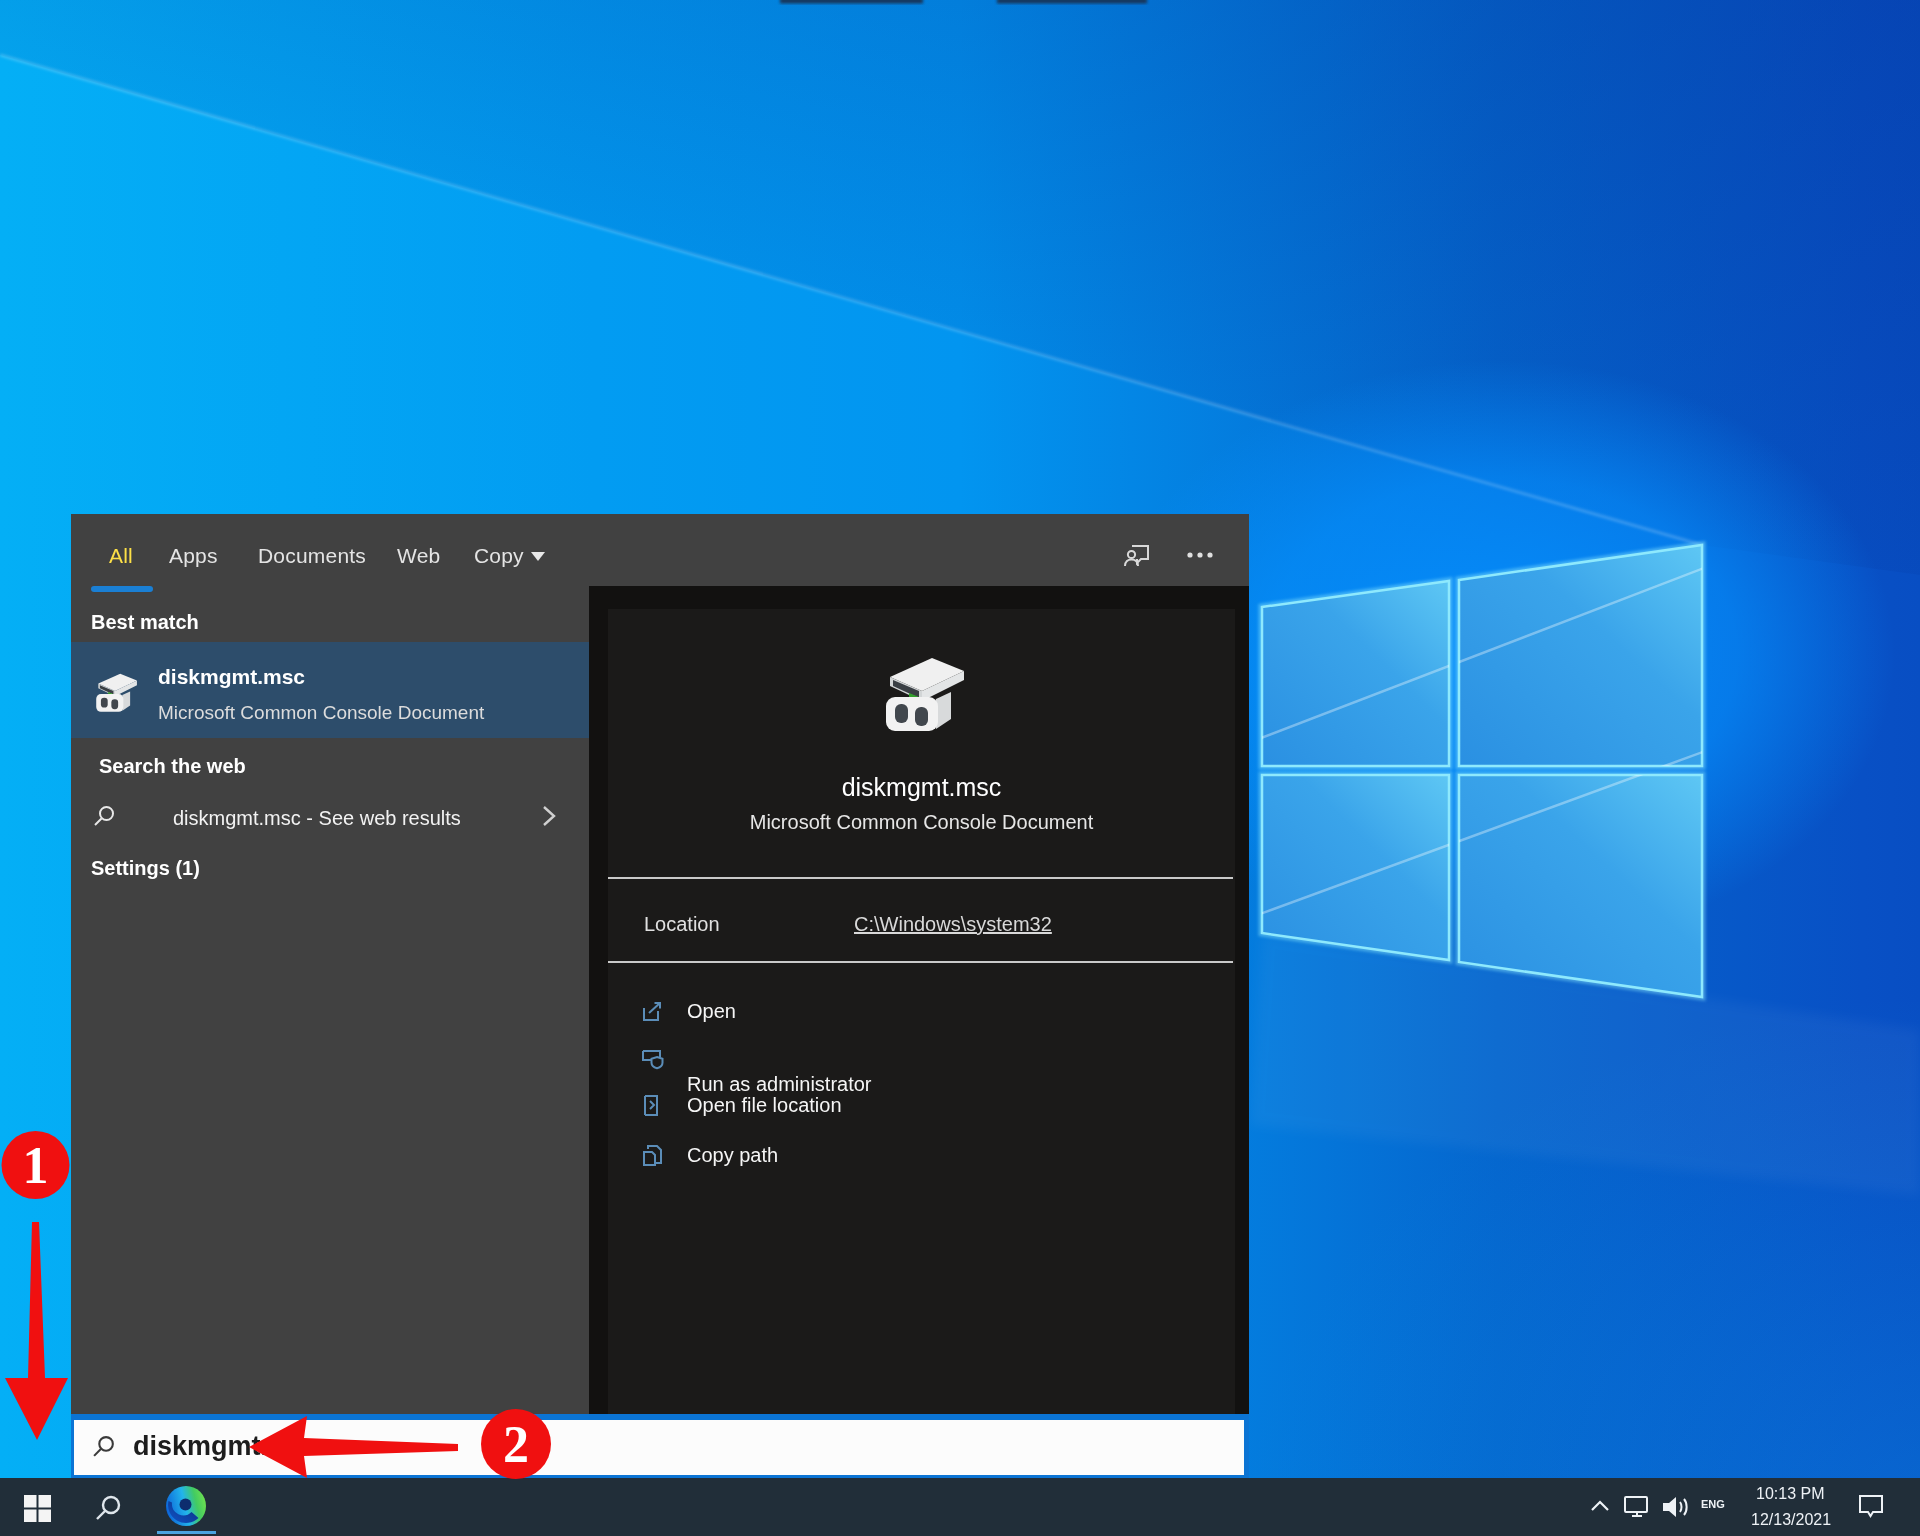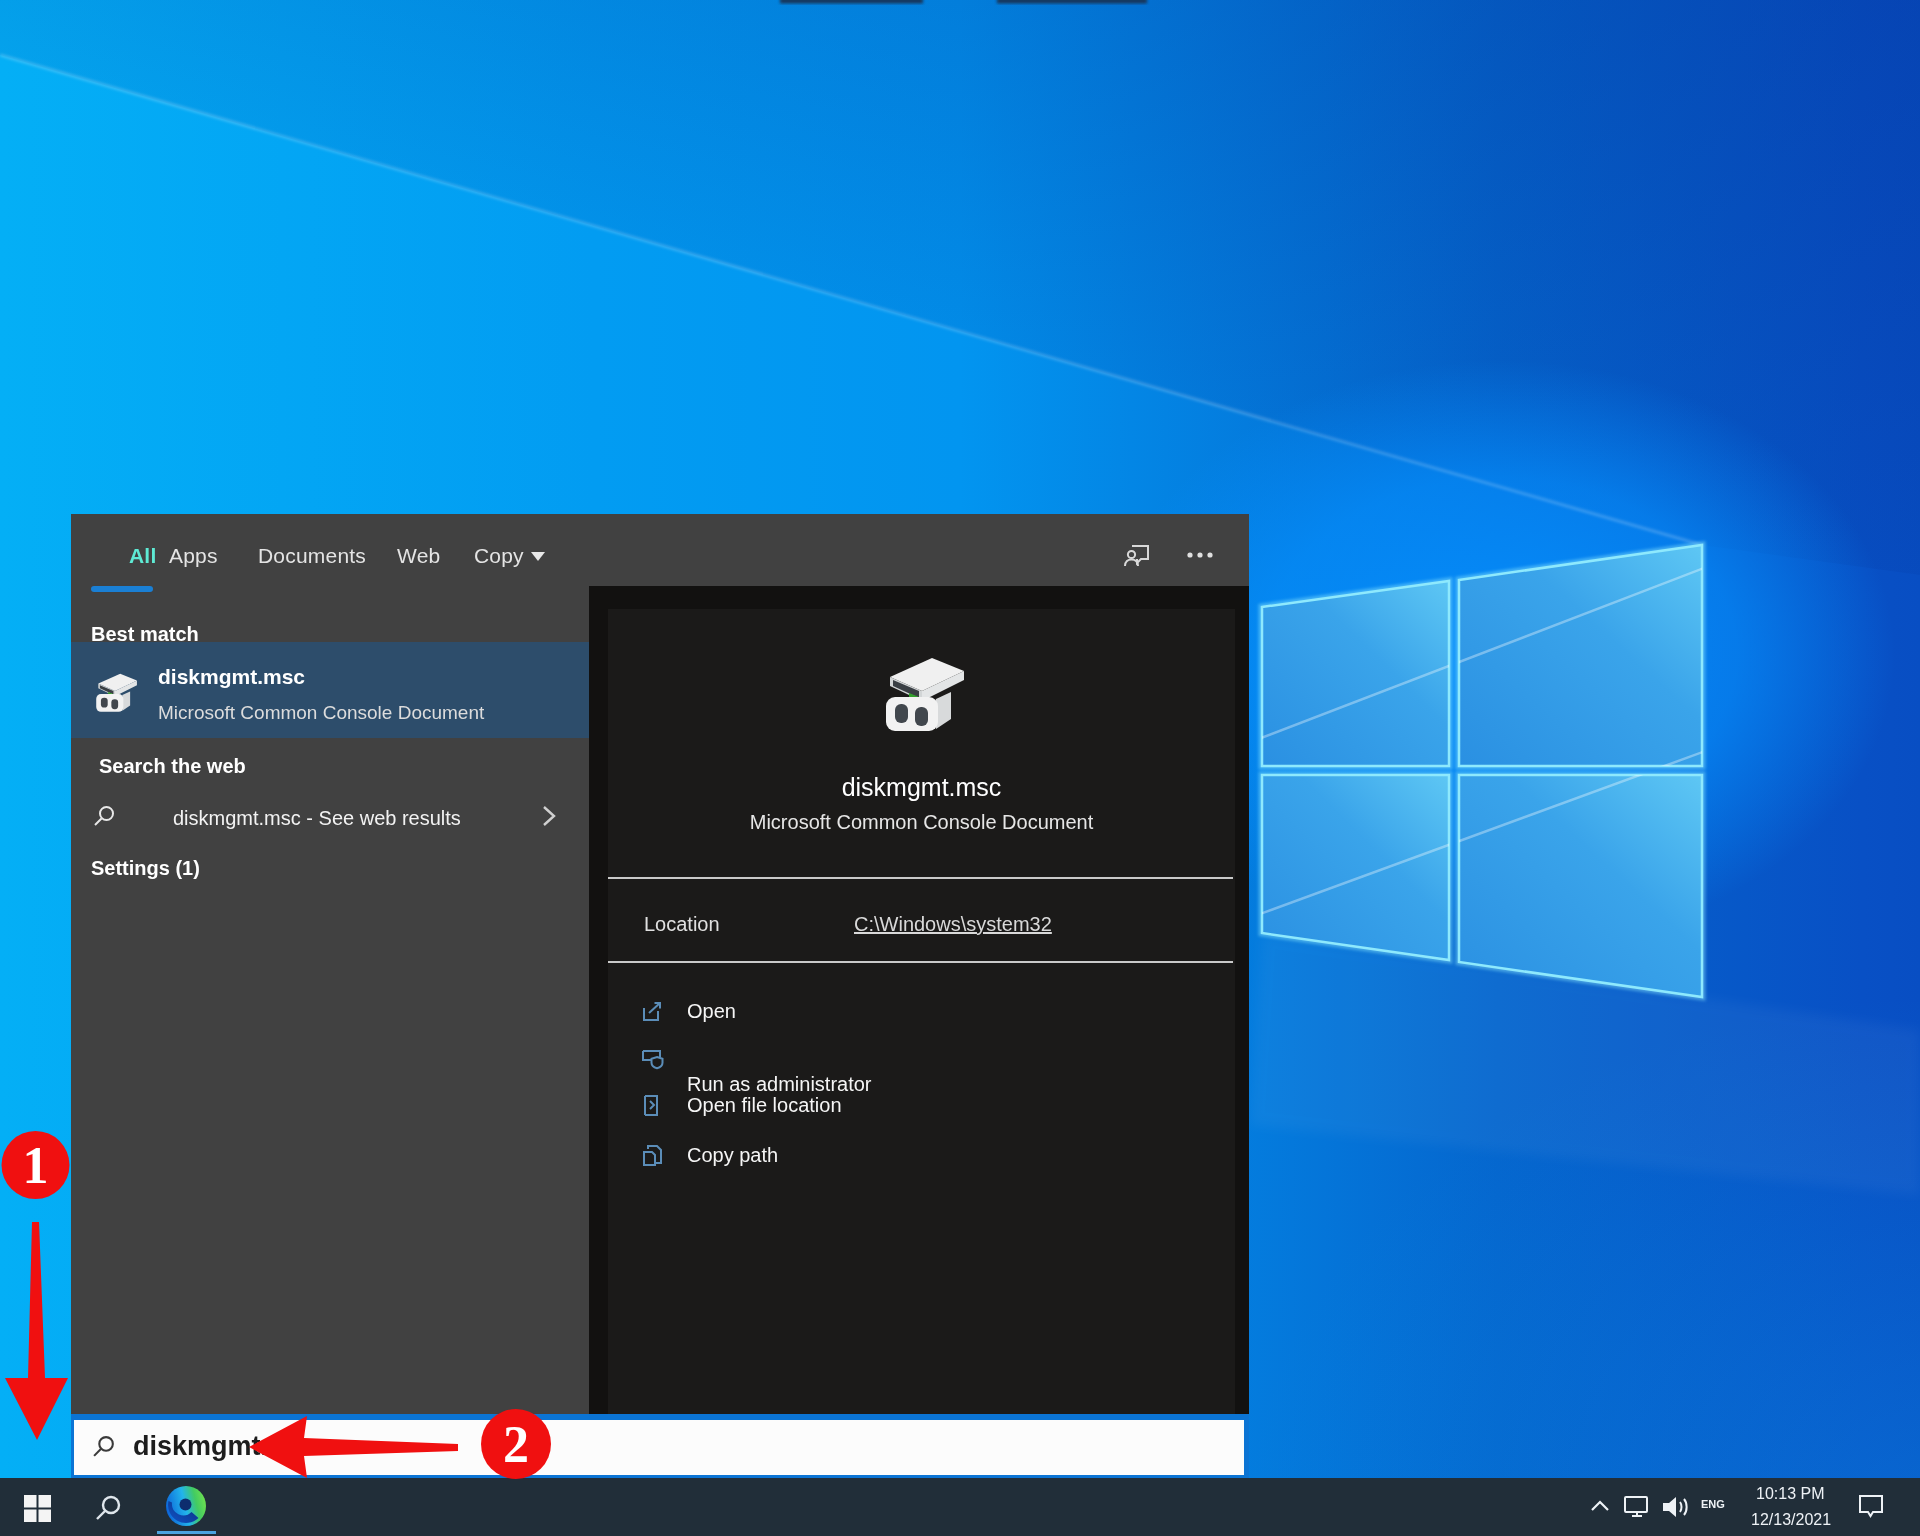--- a/index.html
+++ b/index.html
@@ -8,21 +8,21 @@
   .abs{position:absolute;}
   
   #win{position:absolute;left:71px;top:514px;width:1178px;height:966px;}
   #hdr{position:absolute;left:0;top:0;width:1178px;height:72px;background:#414141;}
   #leftcol{position:absolute;left:0;top:72px;width:518px;height:828px;background:#414141;}
   #rightcol{position:absolute;left:518px;top:72px;width:660px;height:828px;background:#121110;}
   #rpanel{position:absolute;left:537px;top:95px;width:627px;height:805px;background:#1b1a19;}
   #botband{position:absolute;left:0;top:900px;width:1178px;height:66px;background:#0b74d4;}
   #sbox{position:absolute;left:3px;top:906px;width:1170px;height:55px;background:#fcfcfc;}
   .tab{position:absolute;top:30px;font-size:21px;color:#e4e4e4;letter-spacing:0.2px;}
-  #tabAll{left:38px;color:#5eead4;font-weight:bold;margin-left:20px;}
+  #tabAll{left:38px;color:#fde047;font-weight:normal;}
   #underline{position:absolute;left:20px;top:72px;width:62px;height:6px;background:#1a7fd4;border-radius:3px;}
   .h6{font-weight:bold;font-size:20px;color:#fff;position:absolute;}
   #hl{position:absolute;left:0;top:128px;width:518px;height:96px;background:#2d4d6b;}
   .t-title{position:absolute;font-size:21px;color:#fff;font-weight:bold;}
   .t-sub{position:absolute;font-size:19px;color:#dcdcdc;}
   .t-item{position:absolute;font-size:20px;color:#f2f2f2;}
   .rp-act{position:absolute;font-size:20px;color:#f5f5f5;}
   .divider{position:absolute;left:537px;width:625px;height:2px;background:#c9c9c9;}
   
   #taskbar{position:absolute;left:0;top:1478px;width:1920px;height:58px;background:#212e39;}
@@ -144,21 +144,21 @@
       <path d="M2 26 c0-4.4 3-6.6 6.5-6.6 c3.5 0 6.5 2.2 6.5 6.6"></path>
     </svg>
     <svg class="abs" style="left:1115px;top:37px;" width="30" height="8">
         <g fill="#e0e0e0">
           <circle cx="4" cy="4" r="2.6"></circle>
           <circle cx="14" cy="4" r="2.6"></circle>
           <circle cx="24" cy="4" r="2.6"></circle>
         </g>
       </svg>
 
-    <div class="h6" style="left:20px;top:97px;margin-top:12px;">Best match</div>
+    <div class="h6" style="left:20px;top:97px;">Best match</div>
     <div id="hl"></div>
     <div class="t-title" style="left:87px;top:151px;">diskmgmt.msc</div>
     <div class="t-sub" style="left:87px;top:188px;">Microsoft Common Console Document</div>
     <div class="h6" style="left:28px;top:241px;">Search the web</div>
     <div class="t-item" style="left:62px;top:293px;margin-left:40px;">diskmgmt.msc - See web results</div>
     <div class="h6" style="left:20px;top:343px;">Settings (1)</div>
 
     <svg class="abs" style="left:20px;top:152px;" width="48" height="54" viewBox="0 0 92 84">
         <use href="#diskicon"></use>
       </svg>

